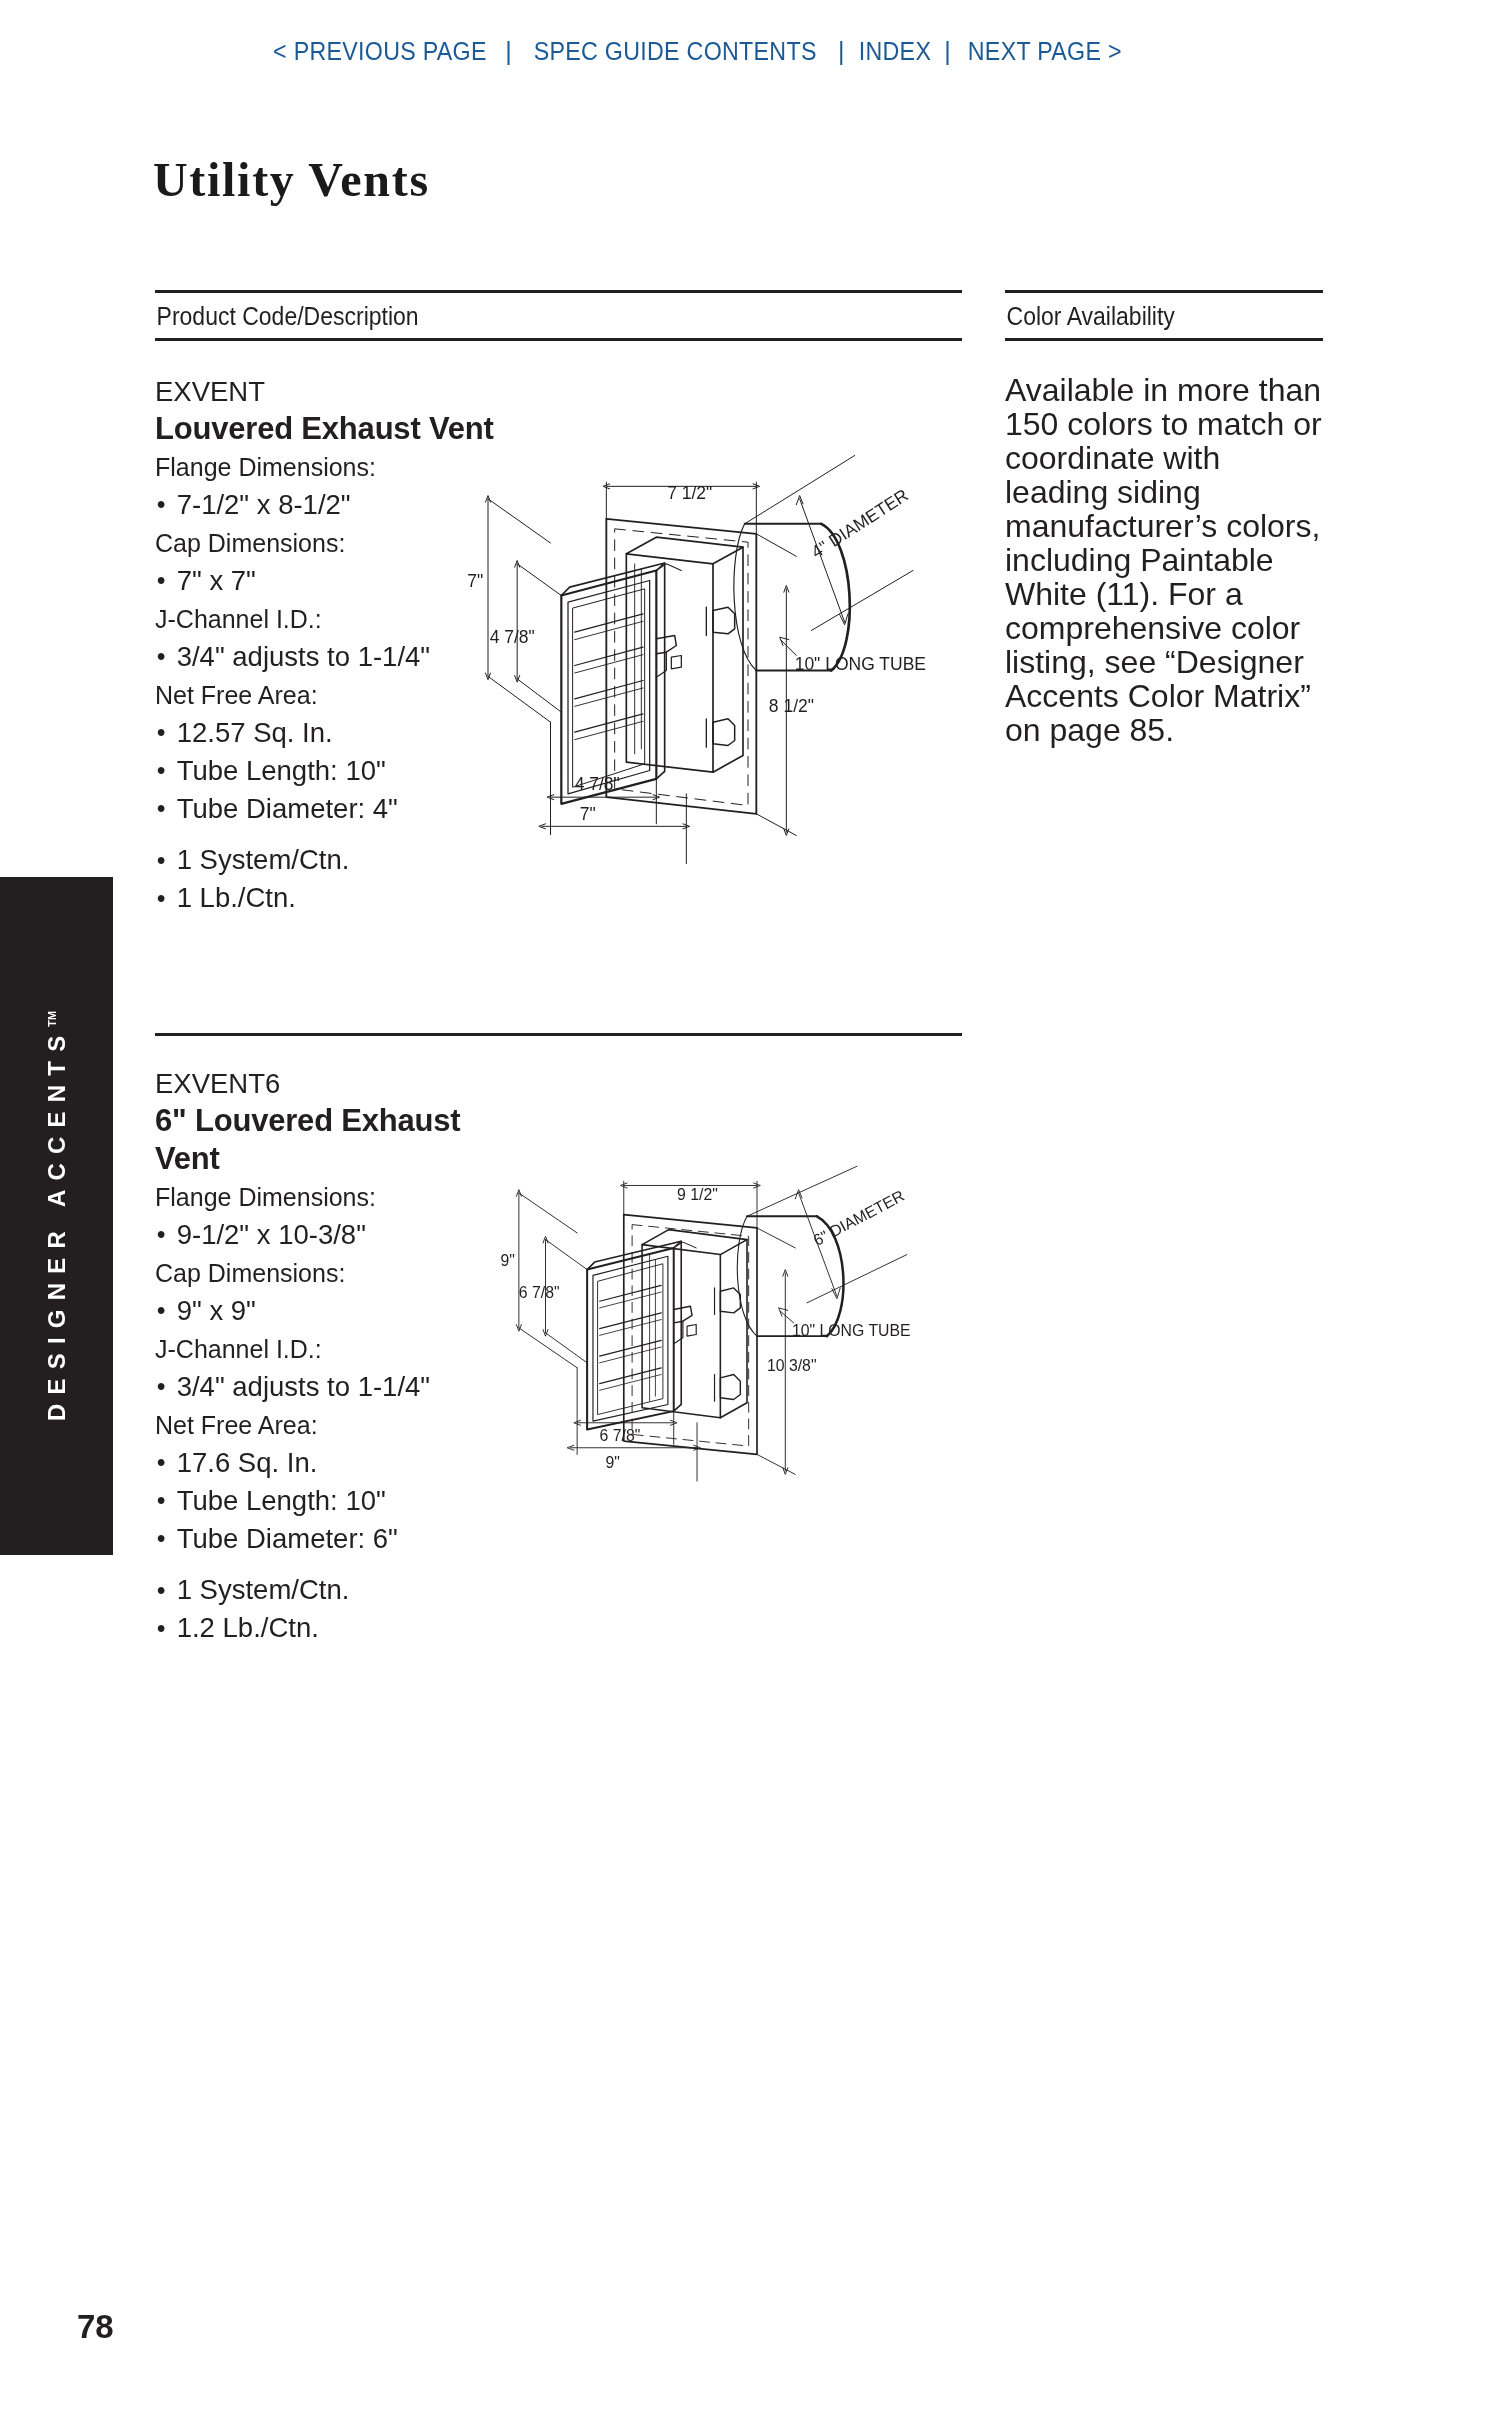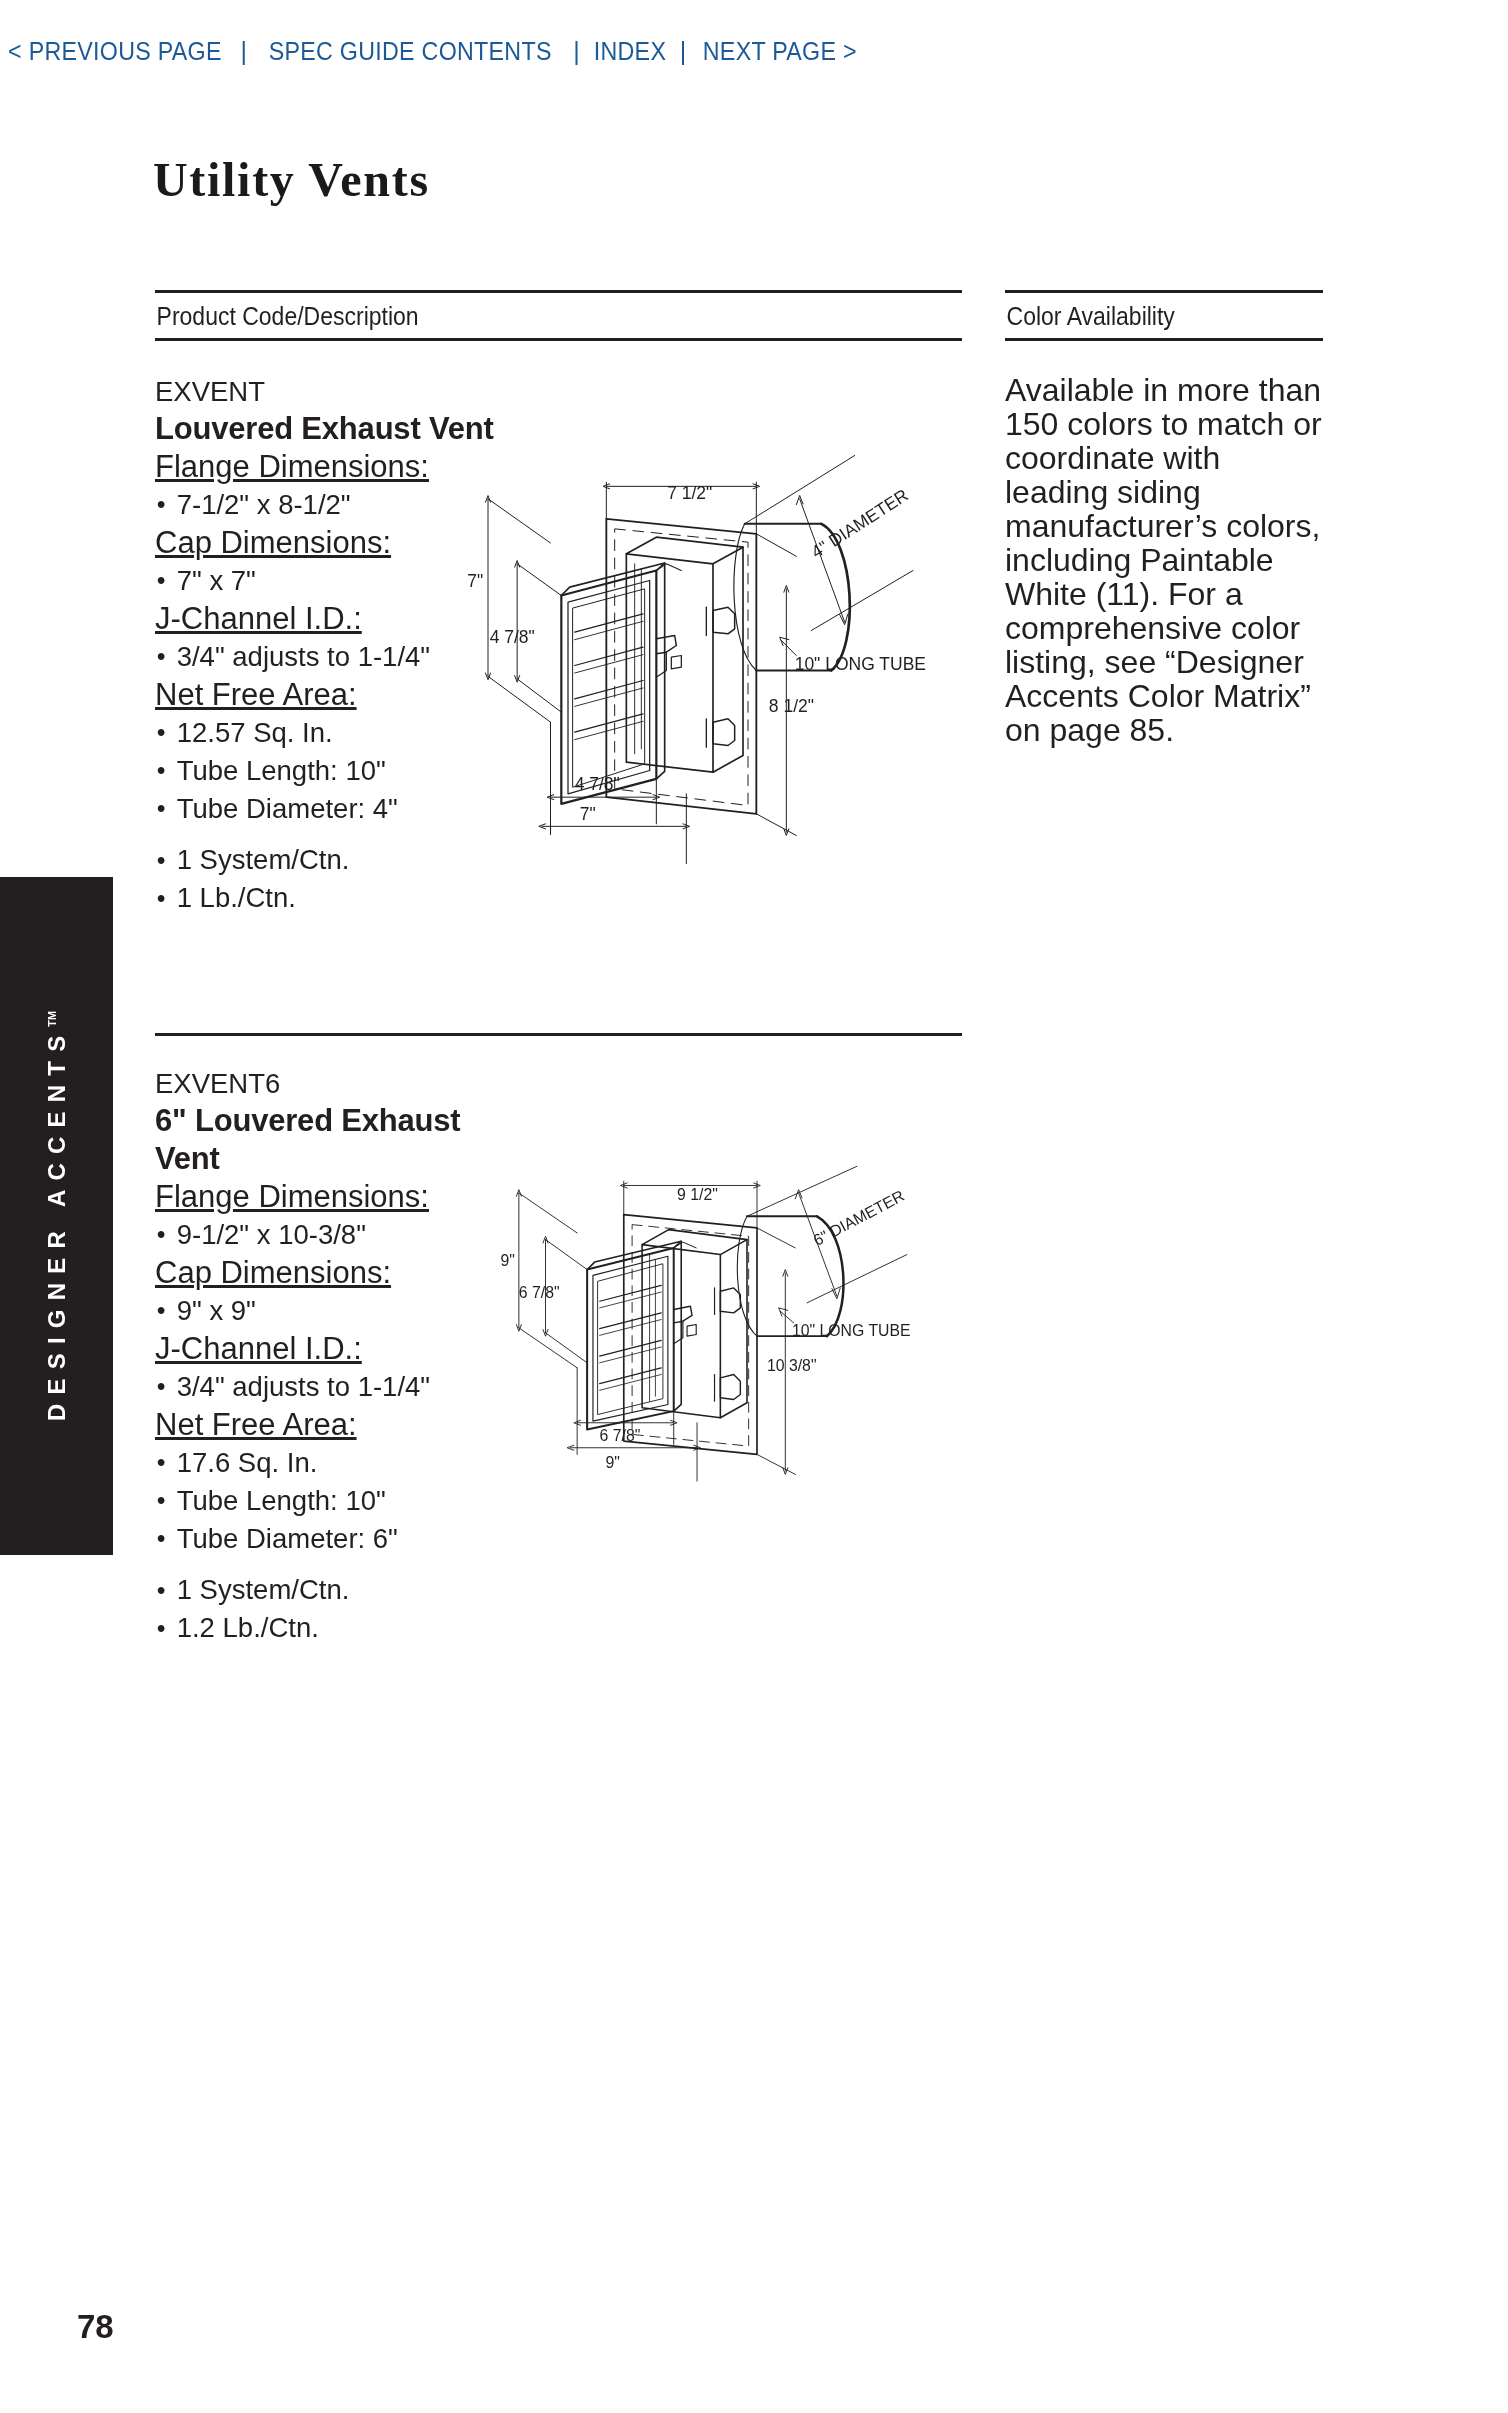--- a/index.html
+++ b/index.html
@@ -7,20 +7,21 @@
     width: 1508px; height: 2413px;
     background: #ffffff;
     font-family: "Liberation Sans", sans-serif;
     -webkit-font-smoothing: antialiased;
   }
   .page { position: relative; width: 1508px; height: 2413px; overflow: hidden; background:#fff; }
 
   
   .nav {
     position: absolute; left: 0; top: 37px; width: 1392px;
+    text-align: center;
     color: #1b5a97;
     font-size: 25px;
     letter-spacing: 0.3px;
     white-space: nowrap;
   }
   .nav a { color: #1b5a97; text-decoration: none; }
   .nav .sep { display: inline-block; padding: 0 10.8px; color: #1b5a97; font-weight: 300; }
   .nav .lnk { display: inline-block; transform: scaleX(0.93); transform-origin: center; }
 
   
@@ -67,21 +68,21 @@
     position: absolute; left: 155px; top: 1033px;
     width: 807px; height: 3.3px; background: #231f20;
   }
 
   
   .spec { position: absolute; width: 358px; color: #231f20; }
   #spec-1 { left: 155px; top: 373px; }
   #spec-2 { left: 155px; top: 1065px; }
   .spec .code      { font-size: 27.5px; line-height: 37px; }
   .spec .name      { font-size: 31px; line-height: 38px; font-weight: bold; letter-spacing:-0.2px;}
-  .spec .grp       { font-size: 31px; line-height: 38px; text-decoration: underline; }
+  .spec .grp       { font-size: 25px; line-height: 38px; }
   .spec ul         { list-style: none; }
   .spec li         { font-size: 27.5px; line-height: 38px; position: relative; padding-left: 21.7px; }
   .spec li:before  { content: "\2022"; position: absolute; left: 1.7px; top: -0.8px; font-size: 25px; }
   .spec .gap       { height: 13.3px; }
 
   
   .colorbody {
     position: absolute; left: 1005px; top: 373px; width: 318px;
     font-size: 32px; line-height: 34px; color: #231f20;
   }

